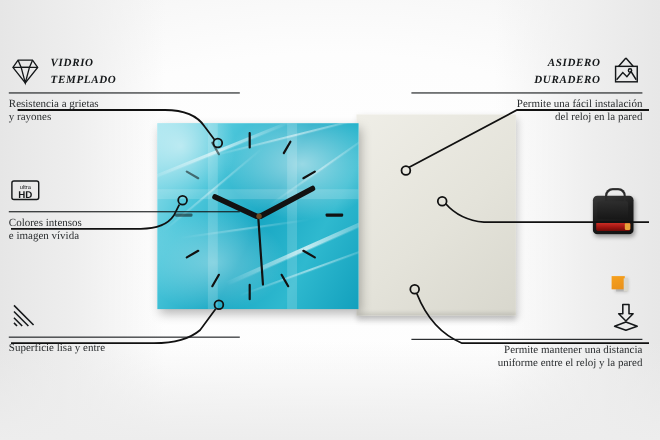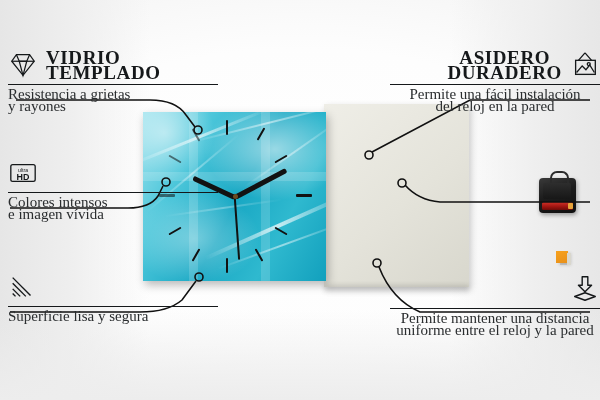--- a/index.html
+++ b/index.html
@@ -15,33 +15,34 @@
   }
   
   .bg-band{position:absolute;top:0;bottom:0;pointer-events:none;}
   .bg-left{left:0;width:150px;background:linear-gradient(90deg,#e6e6e6 0%,#eeeeee 45%,rgba(255,255,255,0) 100%);}
   .bg-right{right:0;width:150px;background:linear-gradient(270deg,#e7e7e7 0%,#efefef 45%,rgba(255,255,255,0) 100%);}
   .bg-bottom{position:absolute;left:0;right:0;bottom:0;height:90px;background:linear-gradient(180deg,rgba(255,255,255,0) 0%,#ededed 100%);pointer-events:none;}
 
   
   .feature{position:absolute;width:210px;}
   .feature.left{left:8px;text-align:left;}
-  .feature.right{right:0;text-align:center;}
+  .feature.right{right:16px;text-align:right;}
   .f-head{display:flex;align-items:center;gap:8px;}
   .feature.right .f-head{flex-direction:row-reverse;}
   .f-title{
     font-family:"Liberation Serif", serif;
-    font-weight:bold;font-size:19px;line-height:15px;
+    font-weight:bold;font-size:10px;line-height:15px;
     letter-spacing:.6px;color:#15181a;text-transform:uppercase;
     white-space:pre-line;
+    font-style:italic;
   }
   .f-rule{height:1.4px;background:#15181a;margin:4px 0 4px 0;width:100%;}
   .f-sub{
     font-family:"Liberation Serif", serif;
-    font-size:15px;line-height:11.5px;color:#2a2d2f;white-space:pre-line;
+    font-size:10px;line-height:11.5px;color:#2a2d2f;white-space:pre-line;
   }
   .f-icon{width:30px;height:30px;flex:0 0 30px;display:block;}
 
   
   #photo{position:absolute;left:140px;top:96px;width:334px;height:200px;}
   .backpanel{
     position:absolute;left:184px;top:8px;width:145px;height:183px;
     background:linear-gradient(140deg,#efeee7 0%,#e4e3da 55%,#d8d7cd 100%);
     box-shadow:2px 3px 7px rgba(0,0,0,.20);
   }
@@ -213,21 +214,21 @@
       <svg class="f-icon" viewBox="0 0 32 32">
         <g stroke="#15181a" stroke-width="1.5" fill="none">
           <path d="M5 6 L24 25"></path>
             <path d="M5 12 L19 26"></path>
             <path d="M5 18 L13 26"></path>
             <path d="M5 23 L8 26"></path>
         </g>
       </svg>
     </div>
     <div class="f-rule"></div>
-    <div class="f-sub">Superficie lisa y segura</div>
+    <div class="f-sub">Superficie lisa y entre</div>
   </div>
 
   <div class="feature right" style="top:50px;">
     <div class="f-head">
       <svg class="f-icon" viewBox="0 0 32 32">
         <g fill="none" stroke="#15181a" stroke-width="1.4">
           <path d="M16 3 L9 11 M16 3 L23 11"></path>
           <rect x="6" y="11" width="21" height="15"></rect>
           <path d="M7 24 L13 17 L17 21 L21 16 L26 24"></path>
           <circle cx="20" cy="15" r="1.6"></circle>

